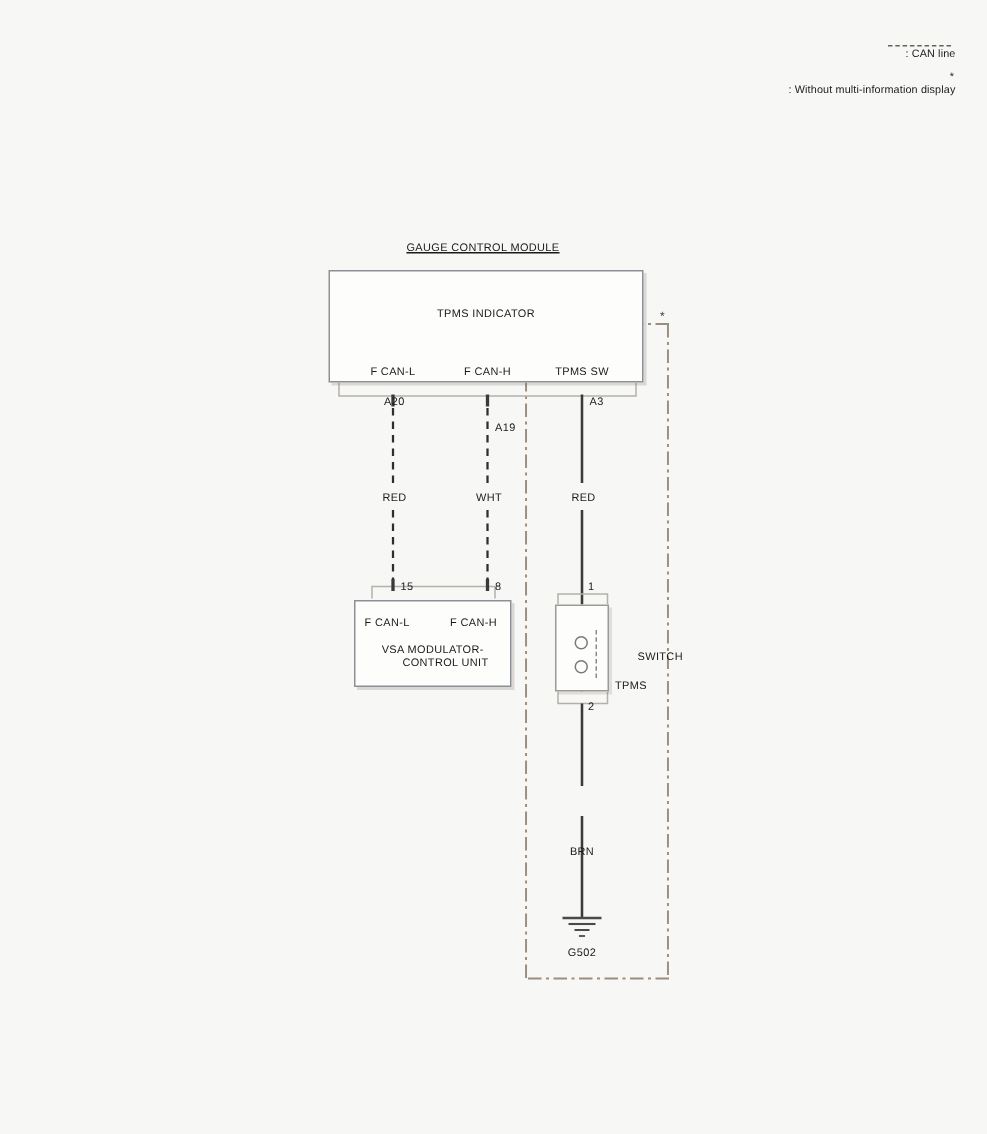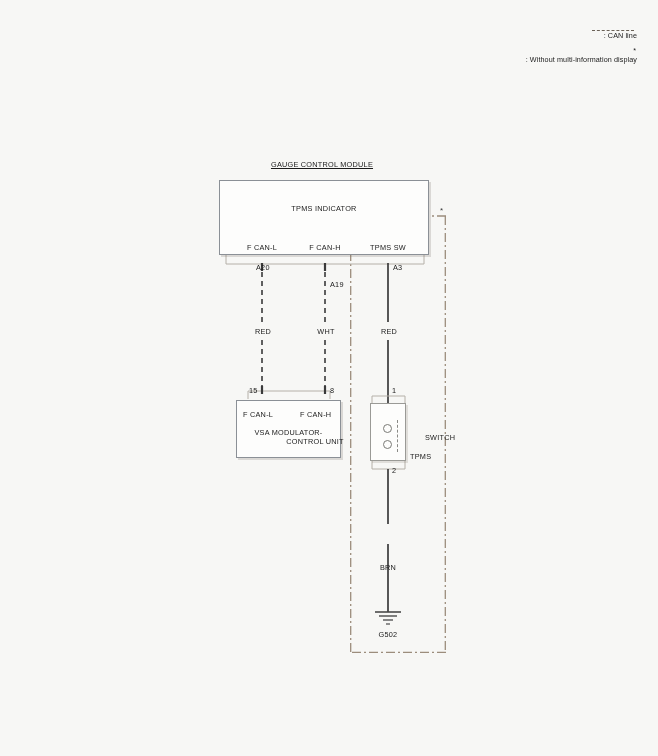--- a/index.html
+++ b/index.html
@@ -196,30 +196,30 @@
 <div class="abs lbl" style="left:256px; top:263px;">A20</div>
 <div class="abs lbl" style="left:330px; top:263px;margin-top:17px;">A19</div>
 <div class="abs lbl" style="left:393px; top:263px;">A3</div>
 
 <div class="abs lbl lbl-center" style="left:246px; top:327px; width:34px;">RED</div>
 <div class="abs lbl lbl-center" style="left:309px; top:327px; width:34px;">WHT</div>
 <div class="abs lbl lbl-center" style="left:372px; top:327px; width:34px;">RED</div>
 
 <div class="abs star-mark" style="left:440px; top:207px;">*</div>
 
-<div class="abs lbl" style="left:249px; top:386px;">15</div>
+<div class="abs lbl" style="left:267px; top:386px;">15</div>
 <div class="abs lbl" style="left:330px; top:386px;">8</div>
 
 <div class="abs box" style="left:236px; top:400px; width:105px; height:58px;"></div>
 
 <div class="abs lbl" style="left:243px; top:410px;">F CAN-L</div>
 <div class="abs lbl" style="left:300px; top:410px;">F CAN-H</div>
 
 <div class="abs lbl lbl-center" style="left:236px; top:428px; width:105px;">VSA MODULATOR-</div>
-<div class="abs lbl lbl-center" style="left:236px; top:437px; width:122px;padding-left:18px;">CONTROL UNIT</div>
+<div class="abs lbl lbl-center" style="left:236px; top:437px; width:122px;">CONTROL UNIT</div>
 
 <div class="abs lbl" style="left:392px; top:386px;">1</div>
 
 <div class="abs switch-body" style="left:370px; top:403px; width:36px; height:58px;"></div>
 
 <div class="abs switch-contact" style="left:383px; top:424px; width:9px; height:9px;"></div>
 <div class="abs switch-contact" style="left:383px; top:440px; width:9px; height:9px;"></div>
 
 <div class="abs switch-actuator" style="left:397px; top:420px; height:32px;"></div>
 

